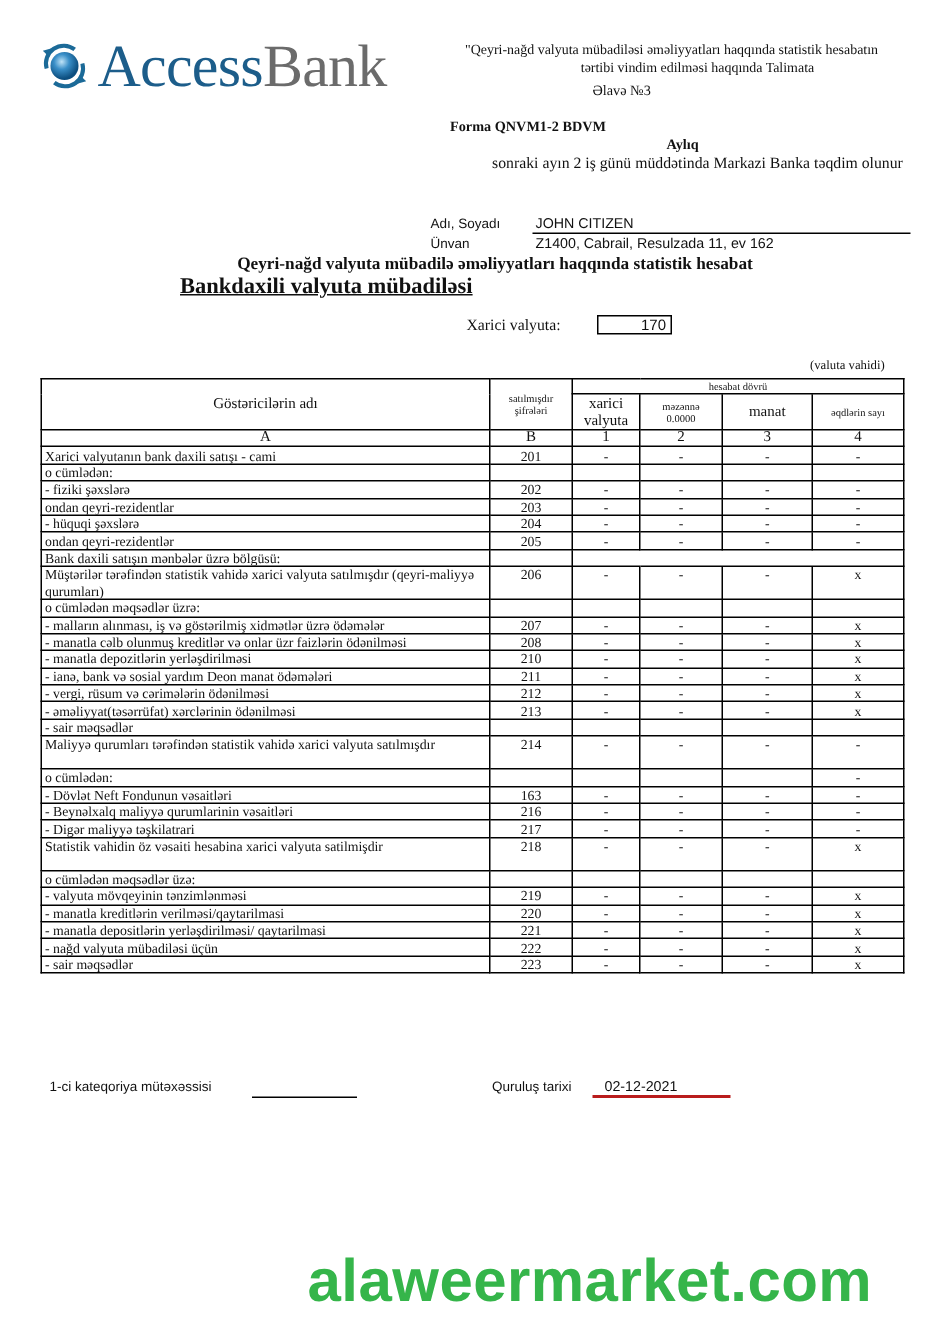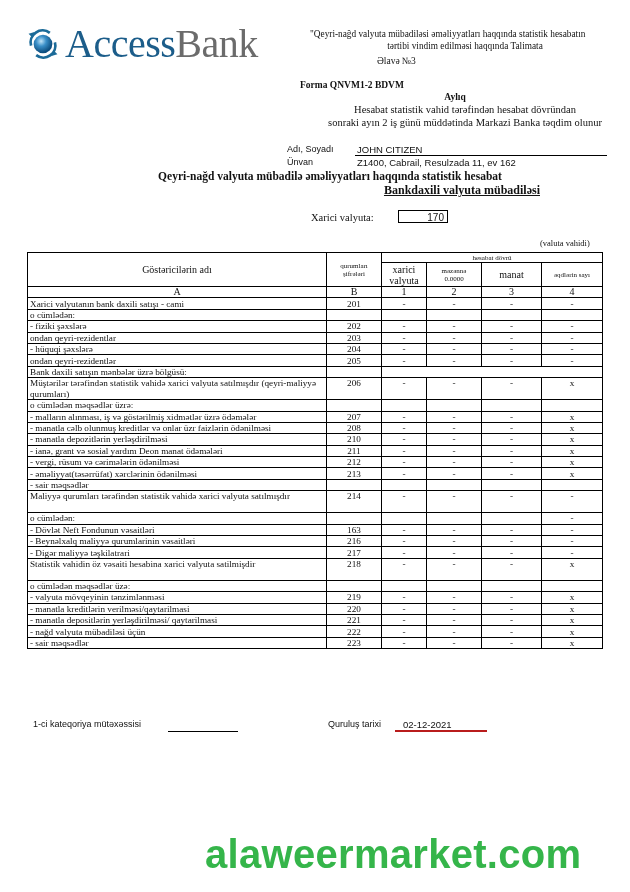--- a/index.html
+++ b/index.html
@@ -11,31 +11,31 @@
   
   .logo { left: 26px; top: 22px; height: 44px; display: flex; align-items: center; }
   .logo svg { width: 34px; height: 34px; margin-right: 5px; }
   .logo-text { font-family: "Liberation Serif", "DejaVu Serif", serif; font-size: 40px; line-height: 40px; letter-spacing: -0.5px; }
   .logo-access { color: #1c5d8a; }
   .logo-bank { color: #6b6b6b; }
 
   
   .note { left: 310px; top: 28px; width: 310px; font-size: 9.3px; line-height: 12px; text-align: center; }
   .note .l1 { text-align: left; }
-  .elave { left: 377px; top: 56px; font-size: 9.5px; }
+  .elave { left: 395px; top: 56px; font-size: 9.5px; }
 
   .forma { left: 300px; top: 80px; width: 310px; text-align: left; font-size: 9.5px; font-weight: bold; }
   .ayliq { left: 300px; top: 92px; width: 310px; text-align: center; font-size: 9.5px; font-weight: bold; }
   .hesabat { left: 300px; top: 104px; width: 330px; text-align: center; font-size: 10.5px; line-height: 12.5px; }
 
   .field-label { font-size: 9px; }
   .field-val { font-size: 9.5px; border-bottom: 1px solid #000; padding-left: 2px; height: 11px; line-height: 11px; }
 
   .title1 { left: 120px; top: 170px; width: 420px; text-align: center; font-size: 11.5px; font-weight: bold; }
-  .title2 { left: 120px; top: 183px; width: 420px; text-align: right; font-size: 12px; font-weight: bold; text-decoration: underline; }
+  .title2 { left: 120px; top: 183px; width: 420px; text-align: left; font-size: 15px; font-weight: bold; text-decoration: underline; }
 
   .xv-label { left: 311px; top: 212px; font-size: 10.5px; }
   .xv-box { left: 398px; top: 210px; width: 50px; height: 13px; border: 1px solid #000; font-size: 10px; text-align: right; line-height: 13px; padding-right: 3px; box-sizing: border-box; }
 
   .valuta-vahidi { left: 540px; top: 238px; font-size: 8.5px; }
 
   table.main { position: absolute; left: 27px; top: 252px; border-collapse: collapse; table-layout: fixed; width: 575px; }
   table.main td, table.main th { border: 1px solid #000; padding: 0 2px; font-weight: normal; font-family: "Liberation Serif", "DejaVu Serif", serif; font-size: 9.2px; line-height: 10px; height: 10.4px; vertical-align: middle; white-space: nowrap; overflow: hidden; }
   table.main td.tall { height: 21px; white-space: normal; line-height: 10.4px; vertical-align: top; }
   table.main td.c { text-align: center; }
@@ -78,21 +78,20 @@
 
 <div class="abs note serif">
   <div class="l1">"Qeyri-nağd valyuta mübadiləsi əməliyyatları haqqında statistik hesabatın</div>
   <div>tərtibi vindim edilməsi haqqında Talimata</div>
 </div>
 <div class="abs elave serif">Əlavə №3</div>
 
 <div class="abs forma serif">Forma QNVM1-2 BDVM</div>
 <div class="abs ayliq serif">Aylıq</div>
 <div class="abs hesabat serif">
-  <div>Hesabat statistik vahid tərəfindən hesabat dövründan</div>
   <div>sonraki ayın 2 iş günü müddətinda Markazi Banka təqdim olunur</div>
 </div>
 
 <div class="abs sans field-label" style="left:287px; top:144px;">Adı, Soyadı</div>
 <div class="abs sans field-val" style="left:355px; top:144px; width:250px;">JOHN CITIZEN</div>
 <div class="abs sans field-label" style="left:287px; top:157px;">Ünvan</div>
 <div class="abs sans field-val" style="left:355px; top:157px; width:250px; border-bottom:none;">Z1400, Cabrail, Resulzada 11, ev 162</div>
 
 <div class="abs title1 serif">Qeyri-nağd valyuta mübadilə əməliyyatları haqqında statistik hesabat</div>
 <div class="abs title2 serif">Bankdaxili valyuta mübadiləsi</div>
@@ -107,21 +106,21 @@
     <col style="width:299px">
       <col style="width:55px">
       <col style="width:45px">
       <col style="width:55px">
       <col style="width:60px">
       <col style="width:61px">
   </colgroup>
   <thead>
     <tr>
       <th rowspan="2" class="th-med" style="height:33px;">Göstəricilərin adı</th>
-      <th rowspan="2" class="th-small" style="white-space:normal;">qurumları şifrələri</th>
+      <th rowspan="2" class="th-small" style="white-space:normal;">satılmışdır şifrələri</th>
       <th colspan="4" class="th-small" style="height:9px;">hesabat dövrü</th>
     </tr>
     <tr>
       <th class="th-med" style="white-space:normal; height:22px;margin-left:15px;">xarici valyuta</th>
       <th class="th-small">
         <div>məzənnə</div>
         <div>0.0000</div>
       </th>
       <th class="th-med">manat</th>
       <th class="th-small">əqdlərin sayı</th>
@@ -226,21 +225,21 @@
       </tr>
       <tr>
         <td>- manatla depozitlərin yerləşdirilməsi</td>
         <td class="c">210</td>
         <td class="c">-</td>
         <td class="c">-</td>
         <td class="c">-</td>
         <td class="c">x</td>
       </tr>
       <tr>
-        <td>- ianə, grant və sosial yardım Deon manat ödəmələri</td>
+        <td>- ianə, bank və sosial yardım Deon manat ödəmələri</td>
         <td class="c">211</td>
         <td class="c">-</td>
         <td class="c">-</td>
         <td class="c">-</td>
         <td class="c">x</td>
       </tr>
       <tr>
         <td>- vergi, rüsum və cərimələrin ödənilməsi</td>
         <td class="c">212</td>
         <td class="c">-</td>

